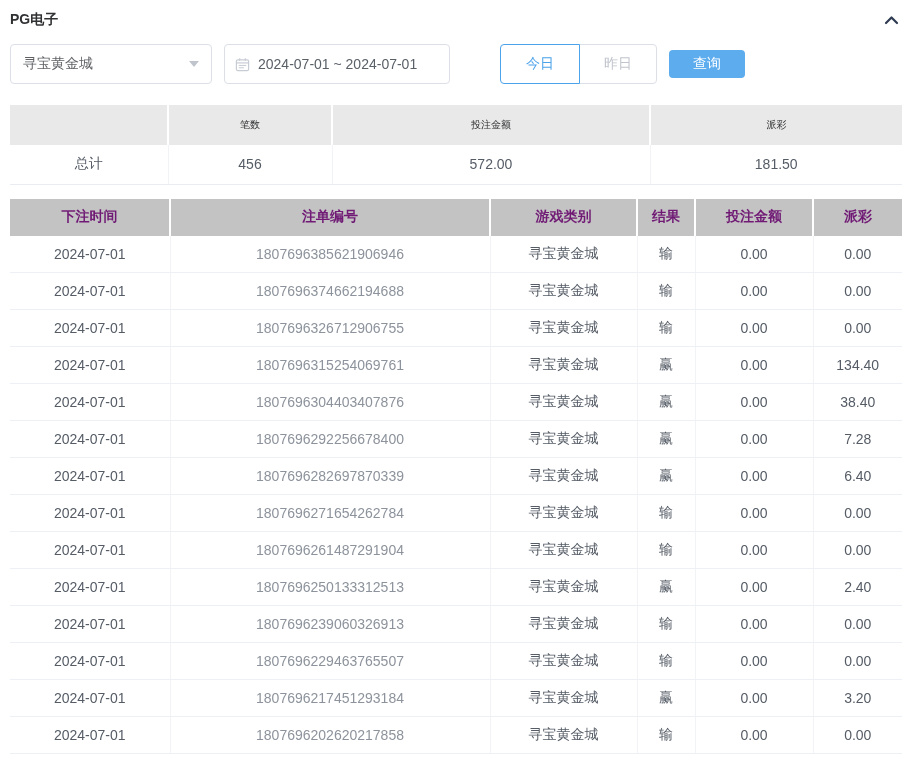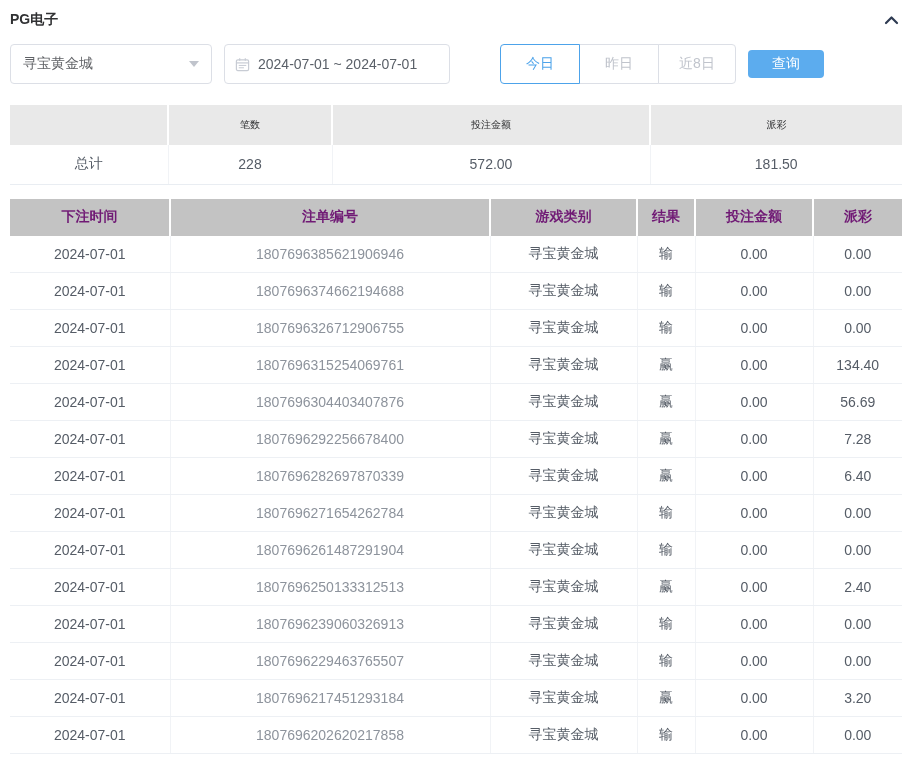--- a/index.html
+++ b/index.html
@@ -114,21 +114,20 @@
         <line x1="4" y1="9" x2="12" y2="9" stroke="#c8ccd4" stroke-width="1.1"></line>
         <line x1="4" y1="11.5" x2="9.5" y2="11.5" stroke="#c8ccd4" stroke-width="1.1"></line>
       </svg>
     </span>
     <span>2024-07-01 ~ 2024-07-01</span>
   </div>
 
   <div class="btn-group">
     <button class="range-btn active">今日</button>
     <button class="range-btn">昨日</button>
-    <button class="range-btn">近8日</button>
   </div>
 
   <button class="query-btn">查询</button>
 </div>
 
 <table class="summary-table">
   <colgroup>
       <col style="width:158px">
       <col style="width:164px">
       <col style="width:318px">
@@ -138,21 +137,21 @@
     <tr>
       <th></th>
       <th>笔数</th>
       <th>投注金额</th>
       <th>派彩</th>
     </tr>
   </thead>
   <tbody>
     <tr>
       <td>总计</td>
-      <td>228</td>
+      <td>456</td>
       <td>572.00</td>
       <td>181.50</td>
     </tr>
   </tbody>
 </table>
 
 <table class="records-table">
   <colgroup>
       <col style="width:160px">
       <col style="width:320px">
@@ -208,21 +207,21 @@
         <td>0.00</td>
         <td>134.40</td>
       </tr>
 
       <tr>
         <td>2024-07-01</td>
         <td class="cell-bet-id">1807696304403407876</td>
         <td>寻宝黄金城</td>
         <td>赢</td>
         <td>0.00</td>
-        <td>56.69</td>
+        <td>38.40</td>
       </tr>
 
       <tr>
         <td>2024-07-01</td>
         <td class="cell-bet-id">1807696292256678400</td>
         <td>寻宝黄金城</td>
         <td>赢</td>
         <td>0.00</td>
         <td>7.28</td>
       </tr>

